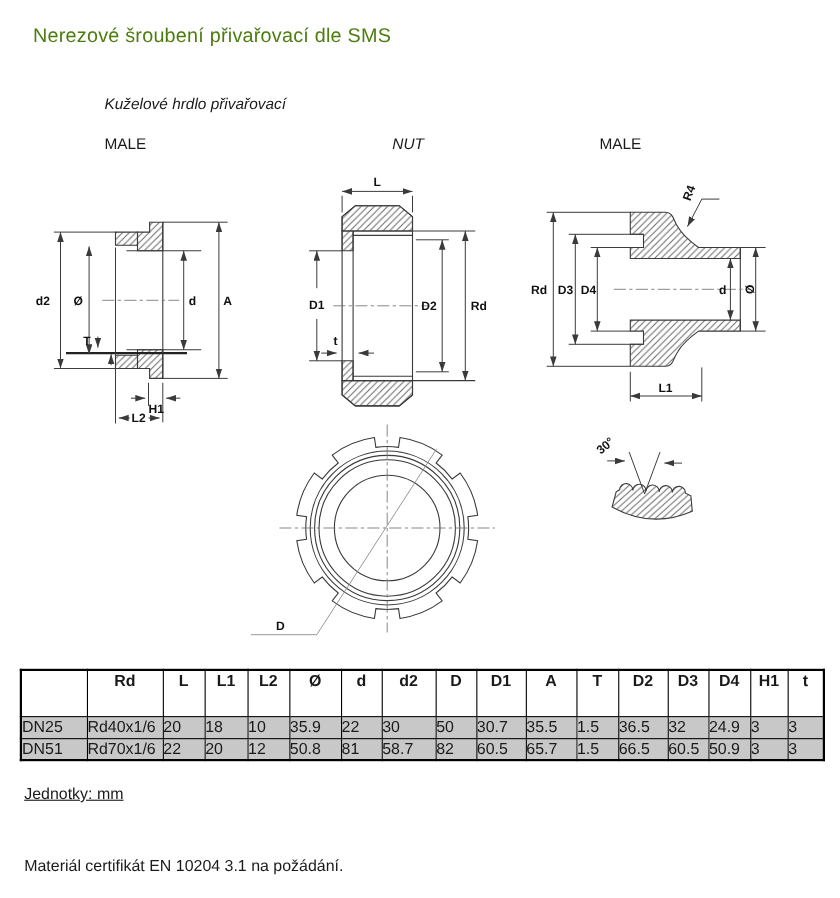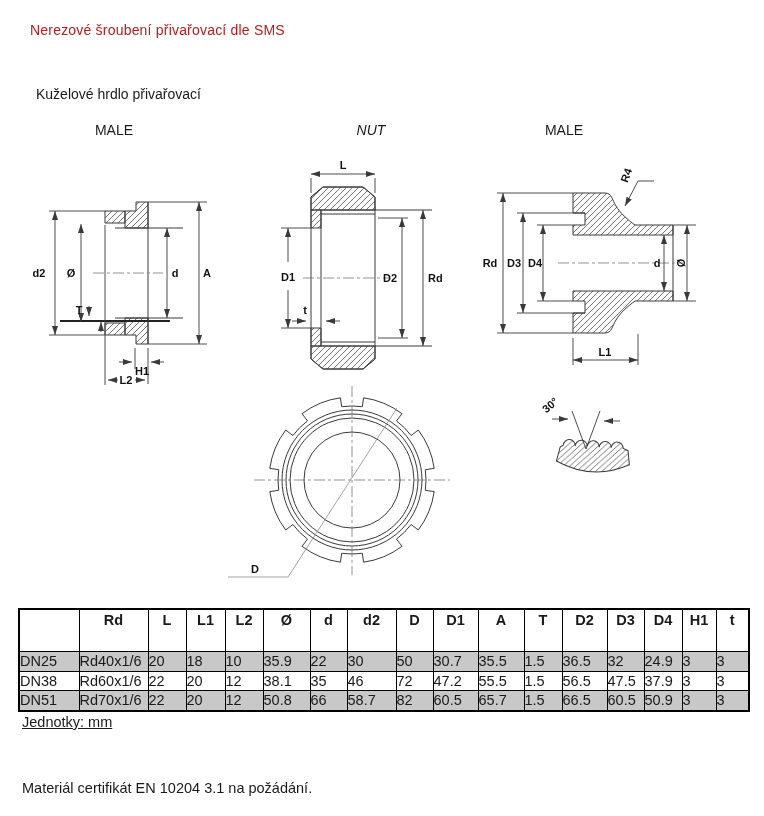--- a/index.html
+++ b/index.html
@@ -1,20 +1,20 @@
 <!DOCTYPE html>
 <html><head>
 <meta charset="utf-8">
 <style>
   html,body{margin:0;padding:0;background:#fff;}
   #canvas{position:relative;width:764px;height:816px;background:#fff;overflow:hidden;
           font-family:"Liberation Sans",sans-serif;color:#1a1a1a;}
   .abs{position:absolute;}
-  .title{font-size:14px;color:#b91c1c;letter-spacing:.2px;}
-  .sec-heading{font-size:14px;text-align:left;width:224px;}
+  .title{font-size:18px;color:#4d7c0f;letter-spacing:.2px;}
+  .sec-heading{font-size:14px;text-align:right;width:224px;font-style:italic;}
   .sub-label{font-size:14px;text-align:center;width:120px;}
   .note{font-size:14.5px;}
   
   svg{overflow:visible;}
   .ln{stroke:#3a3a3a;stroke-width:1;fill:none;}
   .hv{stroke:#222;stroke-width:2.2;fill:none;}
   .h{fill:url(#hatch);stroke:#3a3a3a;stroke-width:1;}
   .cl{stroke:#777;stroke-width:0.8;fill:none;stroke-dasharray:11 3 3 3;}
   .dl{stroke:#3a3a3a;stroke-width:0.9;fill:none;}
   .thin{stroke:#8a8a8a;stroke-width:0.8;fill:none;}
@@ -246,47 +246,28 @@
           <td>50</td>
           <td>30.7</td>
           <td>35.5</td>
           <td>1.5</td>
           <td>36.5</td>
           <td>32</td>
           <td>24.9</td>
           <td>3</td>
           <td>3</td>
         </tr>
-        <tr>
-          <td>DN38</td>
-          <td>Rd60x1/6</td>
-          <td>22</td>
-          <td>20</td>
-          <td>12</td>
-          <td>38.1</td>
-          <td>35</td>
-          <td>46</td>
-          <td>72</td>
-          <td>47.2</td>
-          <td>55.5</td>
-          <td>1.5</td>
-          <td>56.5</td>
-          <td>47.5</td>
-          <td>37.9</td>
-          <td>3</td>
-          <td>3</td>
-        </tr>
         <tr class="shade">
           <td>DN51</td>
           <td>Rd70x1/6</td>
           <td>22</td>
           <td>20</td>
           <td>12</td>
           <td>50.8</td>
-          <td>66</td>
+          <td>81</td>
           <td>58.7</td>
           <td>82</td>
           <td>60.5</td>
           <td>65.7</td>
           <td>1.5</td>
           <td>66.5</td>
           <td>60.5</td>
           <td>50.9</td>
           <td>3</td>
           <td>3</td>

